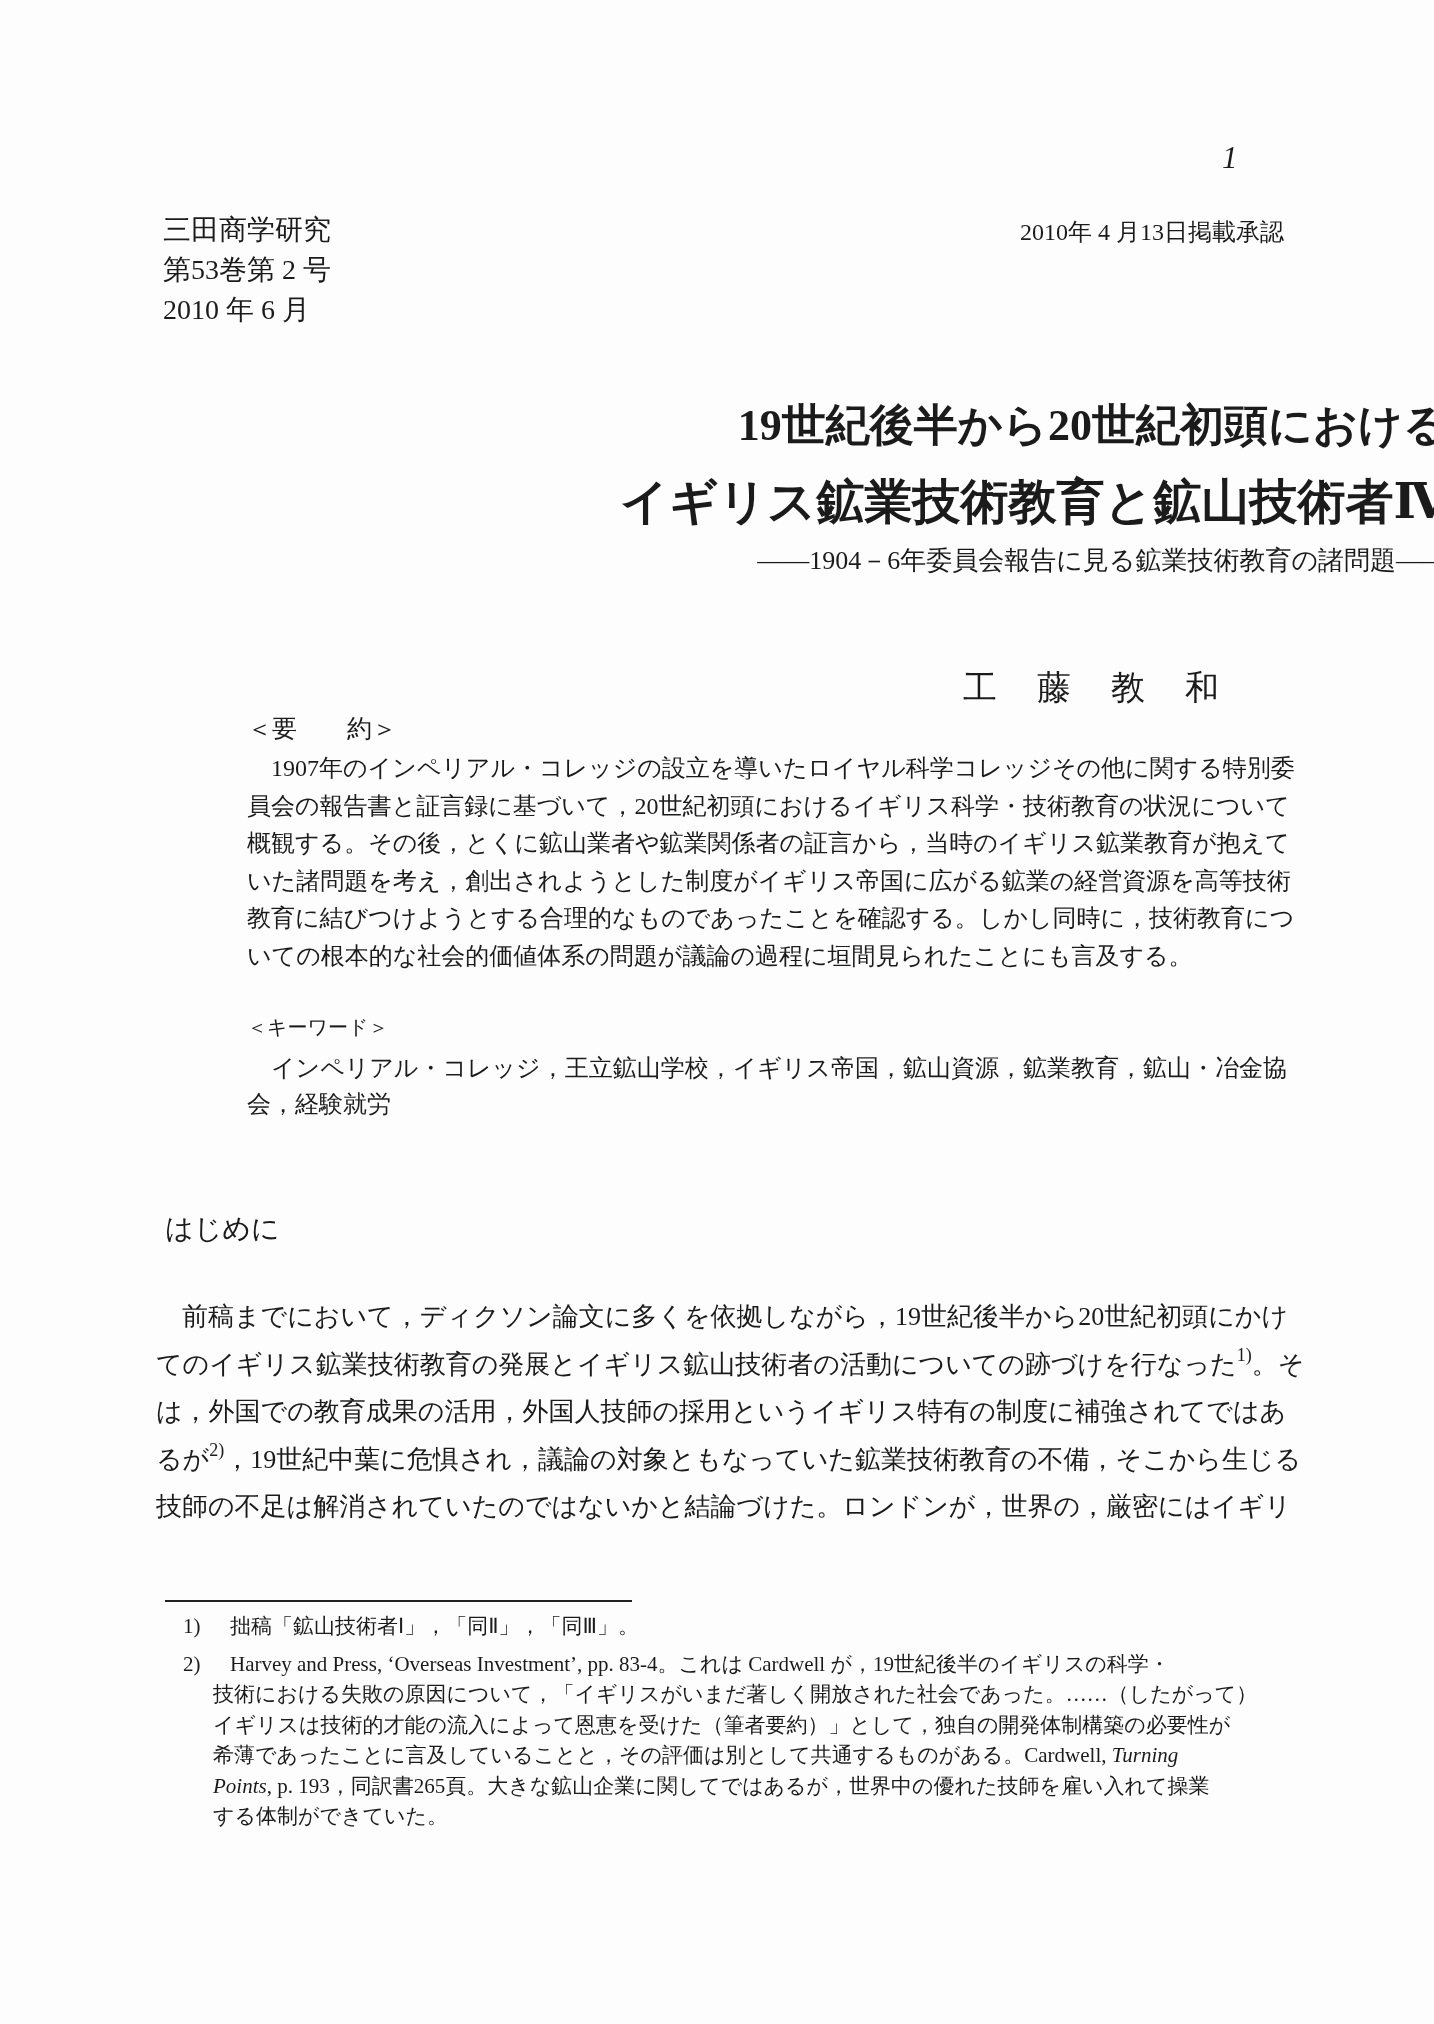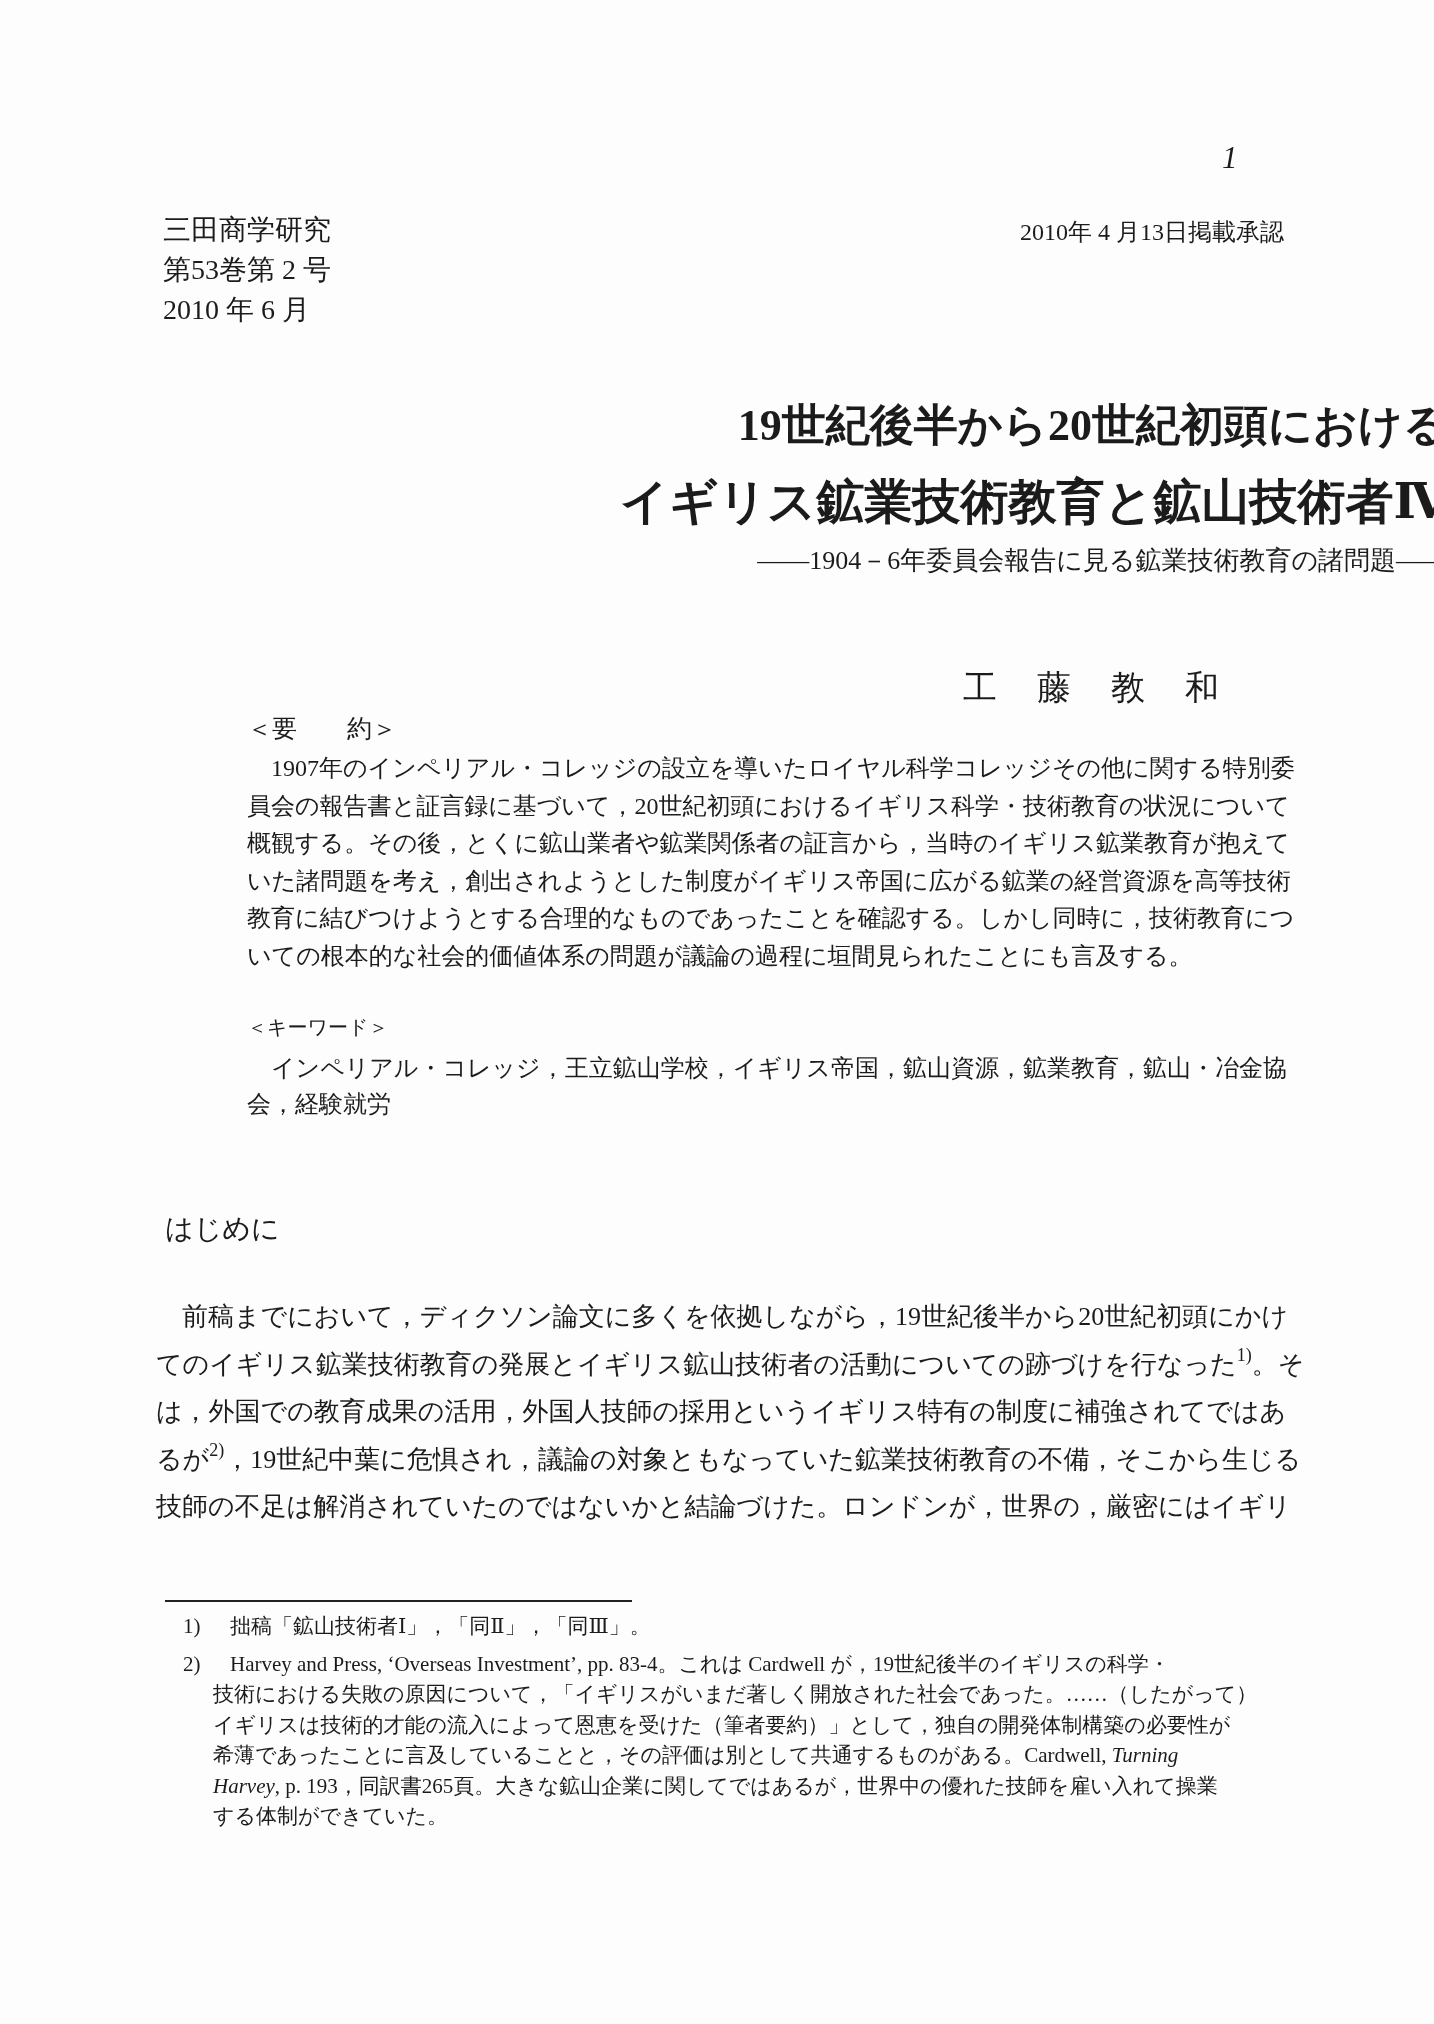--- a/index.html
+++ b/index.html
@@ -4,21 +4,21 @@
 <style>
   html,body { margin:0; padding:0; background:#ffffff; }
   .page {
     position:relative;
     width:1434px; height:2024px;
     background:#fdfdfd;
     color:#1b1b1b;
     font-family:"Liberation Serif","DejaVu Serif",serif;
     overflow:hidden;
   }
-  .nowrap { white-space:nowrap; }
+  .nowrap { white-space:nowrap;font-family:Liberation Serif, serif; }
 
   .pagenum {
     position:absolute; top:140px; left:1222px;
     font-size:31px; font-style:italic;
   }
   .journal {
     position:absolute; left:163px; top:210px;
     font-size:28px; line-height:40px; white-space:nowrap;
   }
   .approval {
@@ -115,18 +115,18 @@
     <div class="fn-item">
       <span class="fn-num">1)</span>
       <div class="fn-line fl1 nowrap">拙稿「鉱山技術者Ⅰ」，「同Ⅱ」，「同Ⅲ」。</div>
     </div>
     <div class="fn-item second">
       <span class="fn-num">2)</span>
       <div class="fn-line fl1 nowrap">Harvey and Press, ‘Overseas Investment’, pp. 83-4。これは Cardwell が，19世紀後半のイギリスの科学・</div>
       <div class="fn-line nowrap">技術における失敗の原因について，「イギリスがいまだ著しく開放された社会であった。……（したがって）</div>
       <div class="fn-line nowrap">イギリスは技術的才能の流入によって恩恵を受けた（筆者要約）」として，独自の開発体制構築の必要性が</div>
       <div class="fn-line nowrap"><span>希薄であったことに言及していることと，その評価は別として共通するものがある。Cardwell, </span><span class="it">Turning</span></div>
-      <div class="fn-line nowrap"><span class="it">Harvey</span><span>, p. 193，同訳書265頁。大きな鉱山企業に関してではあるが，世界中の優れた技師を雇い入れて操業</span></div>
+      <div class="fn-line nowrap"><span class="it">Points</span><span>, p. 193，同訳書265頁。大きな鉱山企業に関してではあるが，世界中の優れた技師を雇い入れて操業</span></div>
       <div class="fn-line nowrap">する体制ができていた。</div>
     </div>
   </div>
 
 </div>
 
 </body></html>

